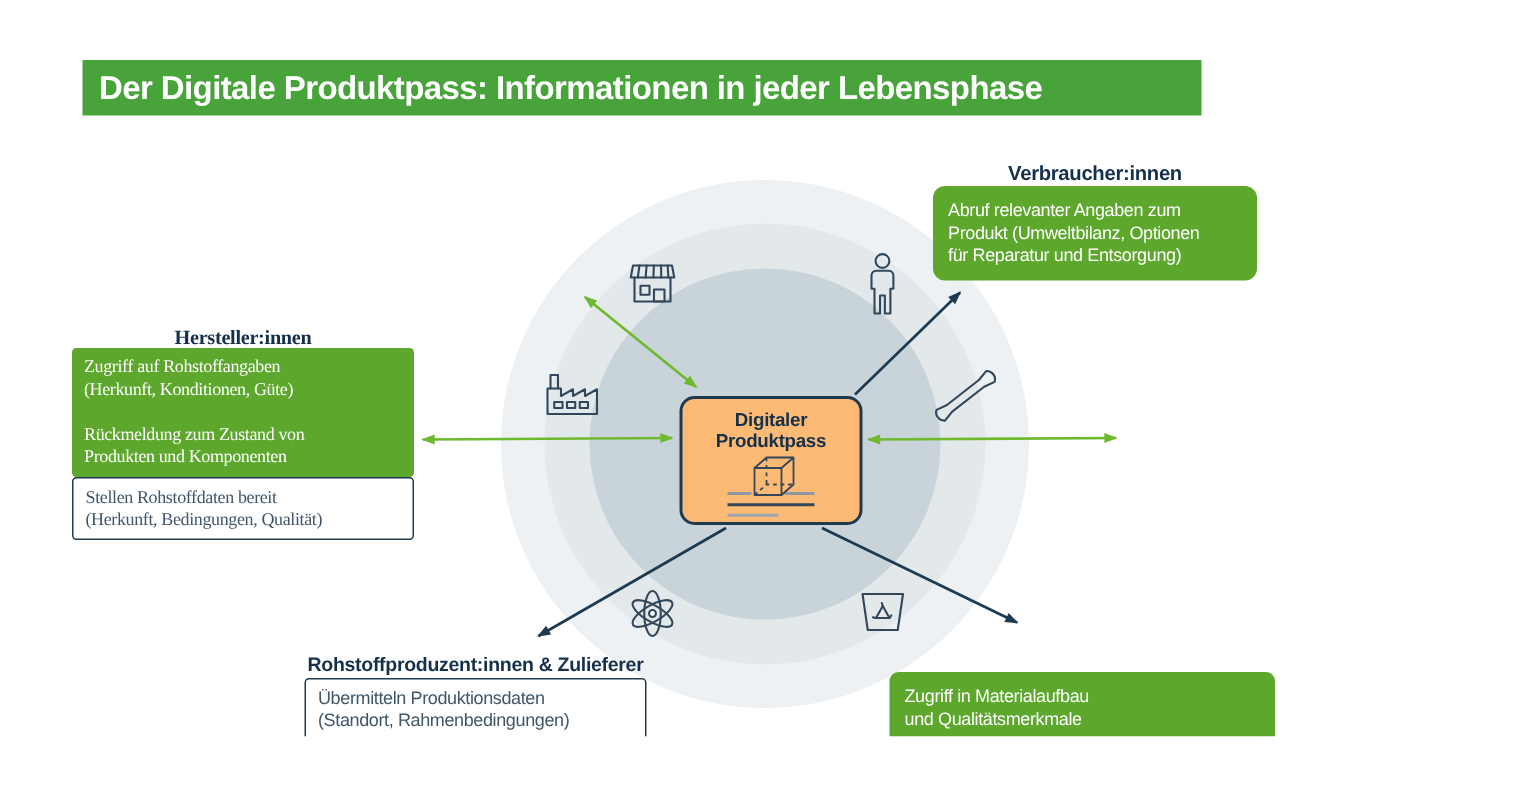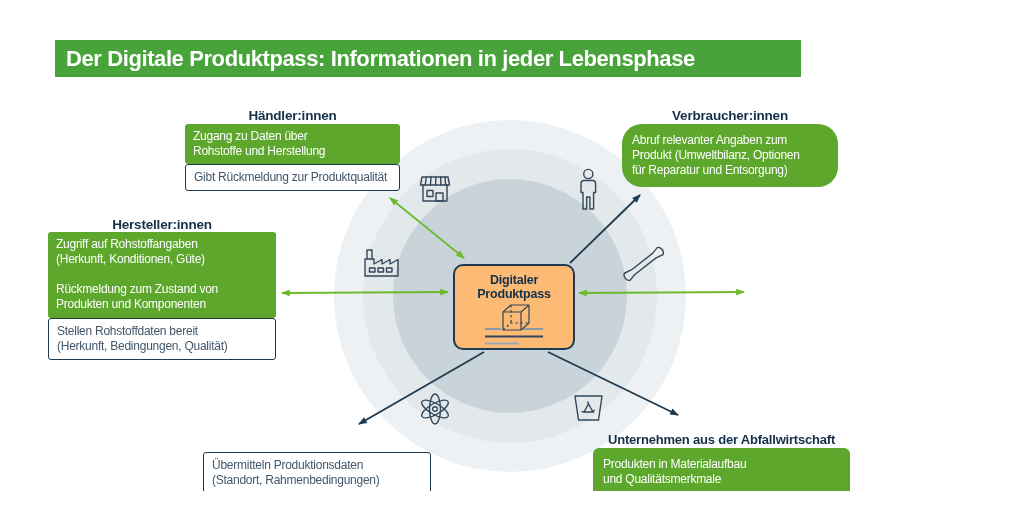--- a/index.html
+++ b/index.html
@@ -13,21 +13,21 @@
 
   .group{position:absolute;}
   .grp-label{position:absolute;top:0;left:50%;transform:translateX(-50%);
              white-space:nowrap;font-weight:bold;font-size:13.5px;
              color:var(--label-navy);letter-spacing:-0.2px;}
   .cards{padding-top:16px;display:flex;flex-direction:column;}
   .card{font-size:12px;letter-spacing:-0.25px;line-height:1.26;white-space:pre-line;
         padding:5px 8px;box-sizing:border-box;border-radius:3px;}
   .card.green{background:var(--card-green);color:#fff;}
   .card.white{background:#fff;color:var(--text-dark);border:1.6px solid var(--navy);}
-  .card.solo{border-radius:20px;padding:9px 10px;}
+  .card.solo{border-radius:8px;padding:9px 10px;}
 
   .center-card{position:absolute;left:453px;top:264px;width:122px;height:86px;
                background:#fdba74;border:2.5px solid var(--navy);border-radius:10px;
                box-sizing:border-box;text-align:center;}
   .center-title{font-weight:bold;font-size:12.5px;line-height:1.12;color:var(--label-navy);
                 margin-top:7px;white-space:pre-line;letter-spacing:-0.2px;}
 
   
   .circ-outer{fill:var(--circle-outer);}
   .circ-mid{fill:var(--circle-middle);}
@@ -107,63 +107,55 @@
 
     <g class="ic" transform="translate(573,392)">
       <path d="M2,4 H29 L25.5,28 H5.5 Z"></path>
       <path d="M11,20 L15.5,12 L20,20 Z"></path>
       <path d="M11,20 l-2,-0.4 M15.5,12 l-0.6,-2 M20,20 l1.2,-1.7"></path>
     </g>
   </svg>
 
   <div class="banner">Der Digitale Produktpass: Informationen in jeder Lebensphase</div>
 
-  <div class="group" style="left:185px;top:108px;width:215px;">
-    <div class="grp-label">Händler:innen</div>
-    <div class="cards">
-      <div class="card green">Zugang zu Daten über
-Rohstoffe und Herstellung</div>
-      <div class="card white">Gibt Rückmeldung zur Produktqualität</div>
-    </div>
-  </div>
 
   <div class="group" style="left:622px;top:108px;width:216px;">
     <div class="grp-label">Verbraucher:innen</div>
     <div class="cards">
       <div class="card green solo">Abruf relevanter Angaben zum
 Produkt (Umweltbilanz, Optionen
 für Reparatur und Entsorgung)</div>
     </div>
   </div>
 
-  <div class="group" style="left:48px;top:217px;width:228px;">
+  <div class="group" style="left:48px;top:217px;width:228px;font-family:Liberation Serif, serif;">
     <div class="grp-label">Hersteller:innen</div>
     <div class="cards" style="padding-top:15px;">
       <div class="card green">Zugriff auf Rohstoffangaben
 (Herkunft, Konditionen, Güte)
 
 Rückmeldung zum Zustand von
 Produkten und Komponenten</div>
       <div class="card white">Stellen Rohstoffdaten bereit
 (Herkunft, Bedingungen, Qualität)</div>
     </div>
   </div>
 
 
   <div class="group" style="left:203px;top:435px;width:228px;">
+    <div class="grp-label" style="font-size:13px;">Rohstoffproduzent:innen &amp; Zulieferer</div>
     <div class="cards" style="padding-top:17px;justify-content:center;">
       <div class="card white">Übermitteln Produktionsdaten
 (Standort, Rahmenbedingungen)</div>
     </div>
   </div>
 
   <div class="group" style="left:593px;top:432px;width:257px;">
-    <div class="grp-label" style="font-size:13px;">Unternehmen aus der Abfallwirtschaft</div>
     <div class="cards">
-      <div class="card green solo" style="border-radius:6px;">Produkten in Materialaufbau
+      <div class="card green solo" style="border-radius:6px;">Zugriff in Materialaufbau
 und Qualitätsmerkmale</div>
     </div>
   </div>
 
   <div class="center-card">
     <div class="center-title">Digitaler
 Produktpass</div>
     <svg width="74" height="46" viewBox="0 0 74 46" style="margin-top:1px;">
       <path class="pass-line1" d="M8,27 H24 M46,27 H66"></path>
       <path class="cube" d="M26,10 H44 V28 H26 Z"></path>

